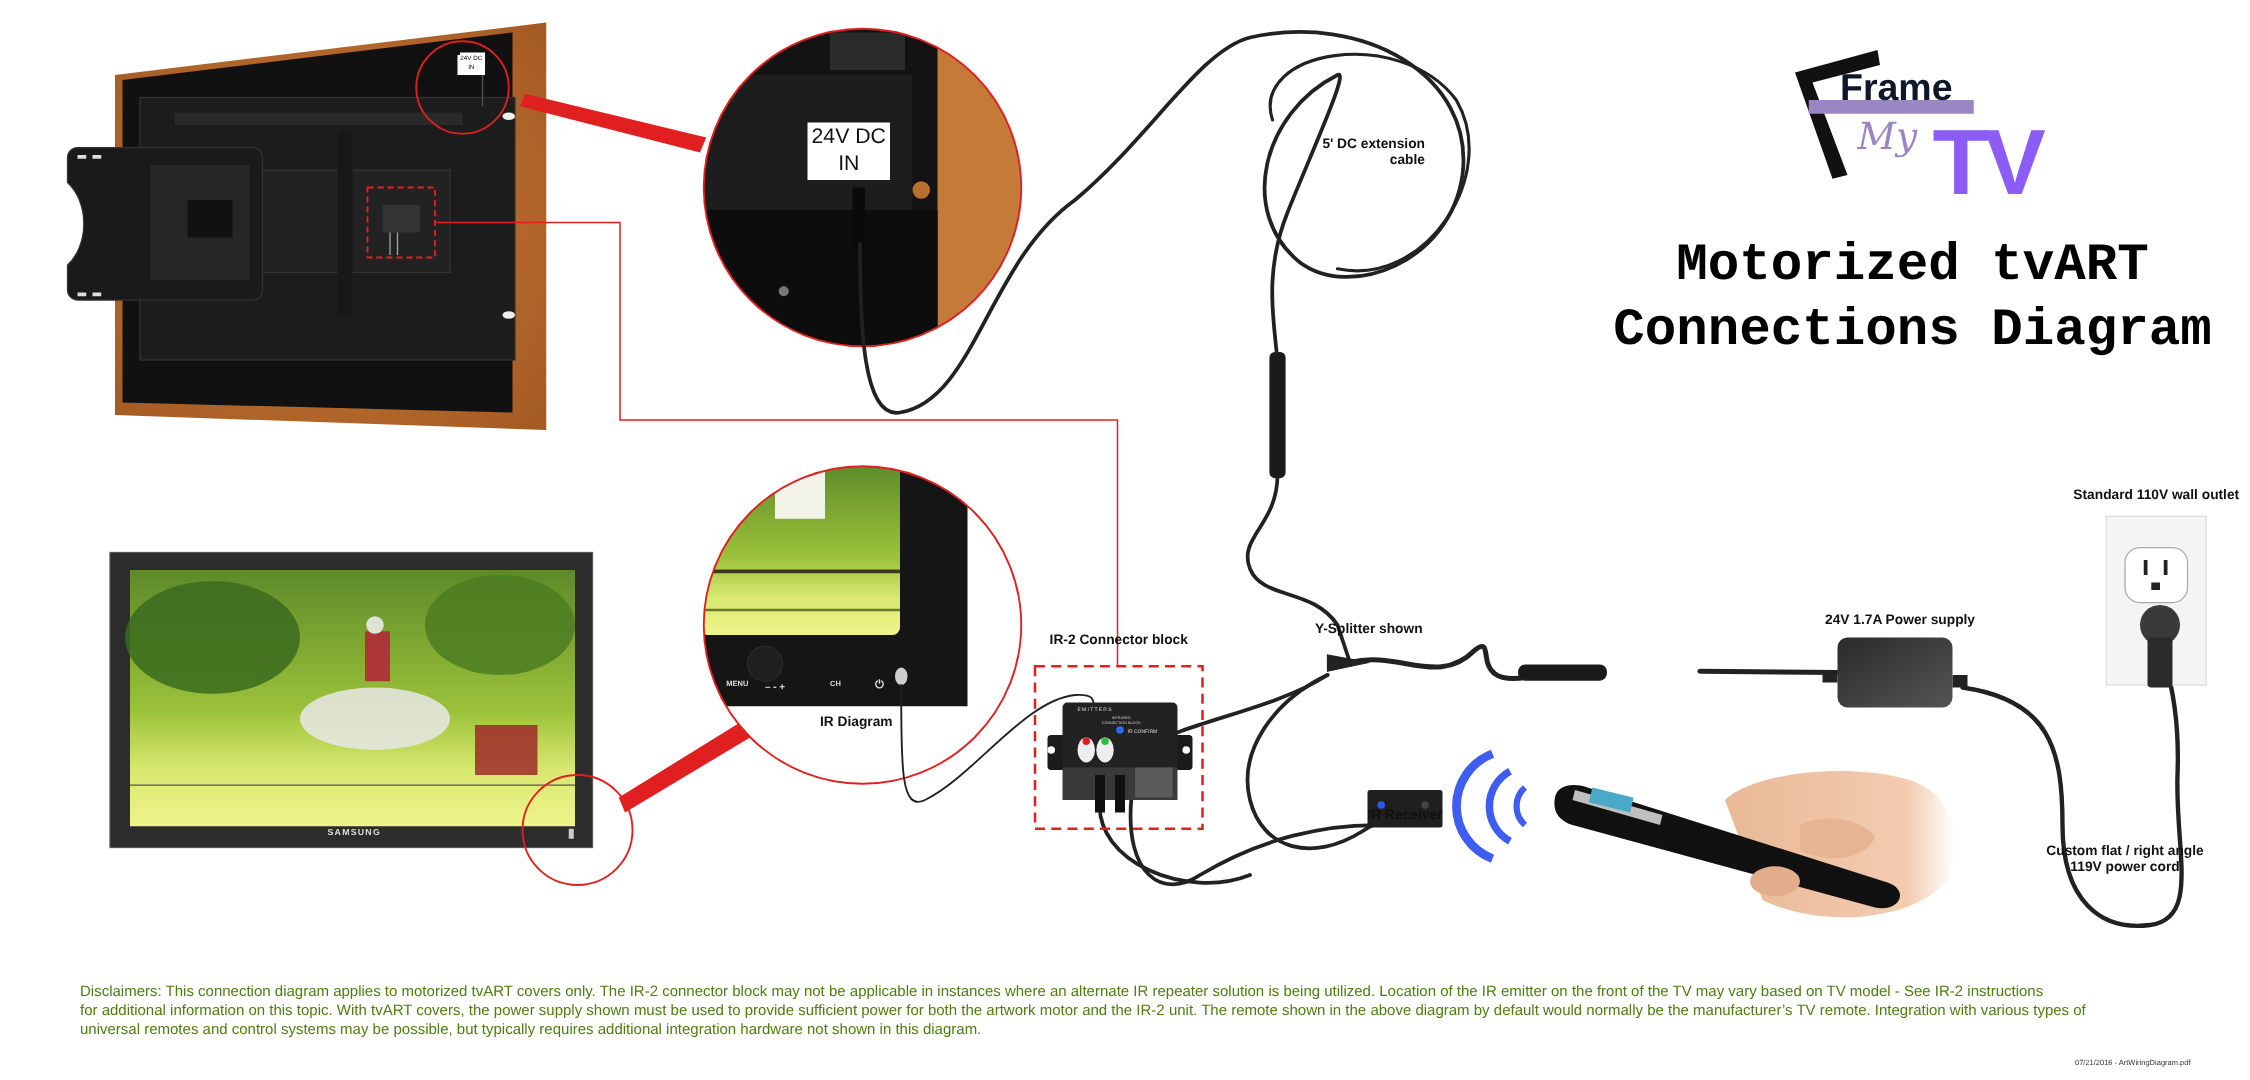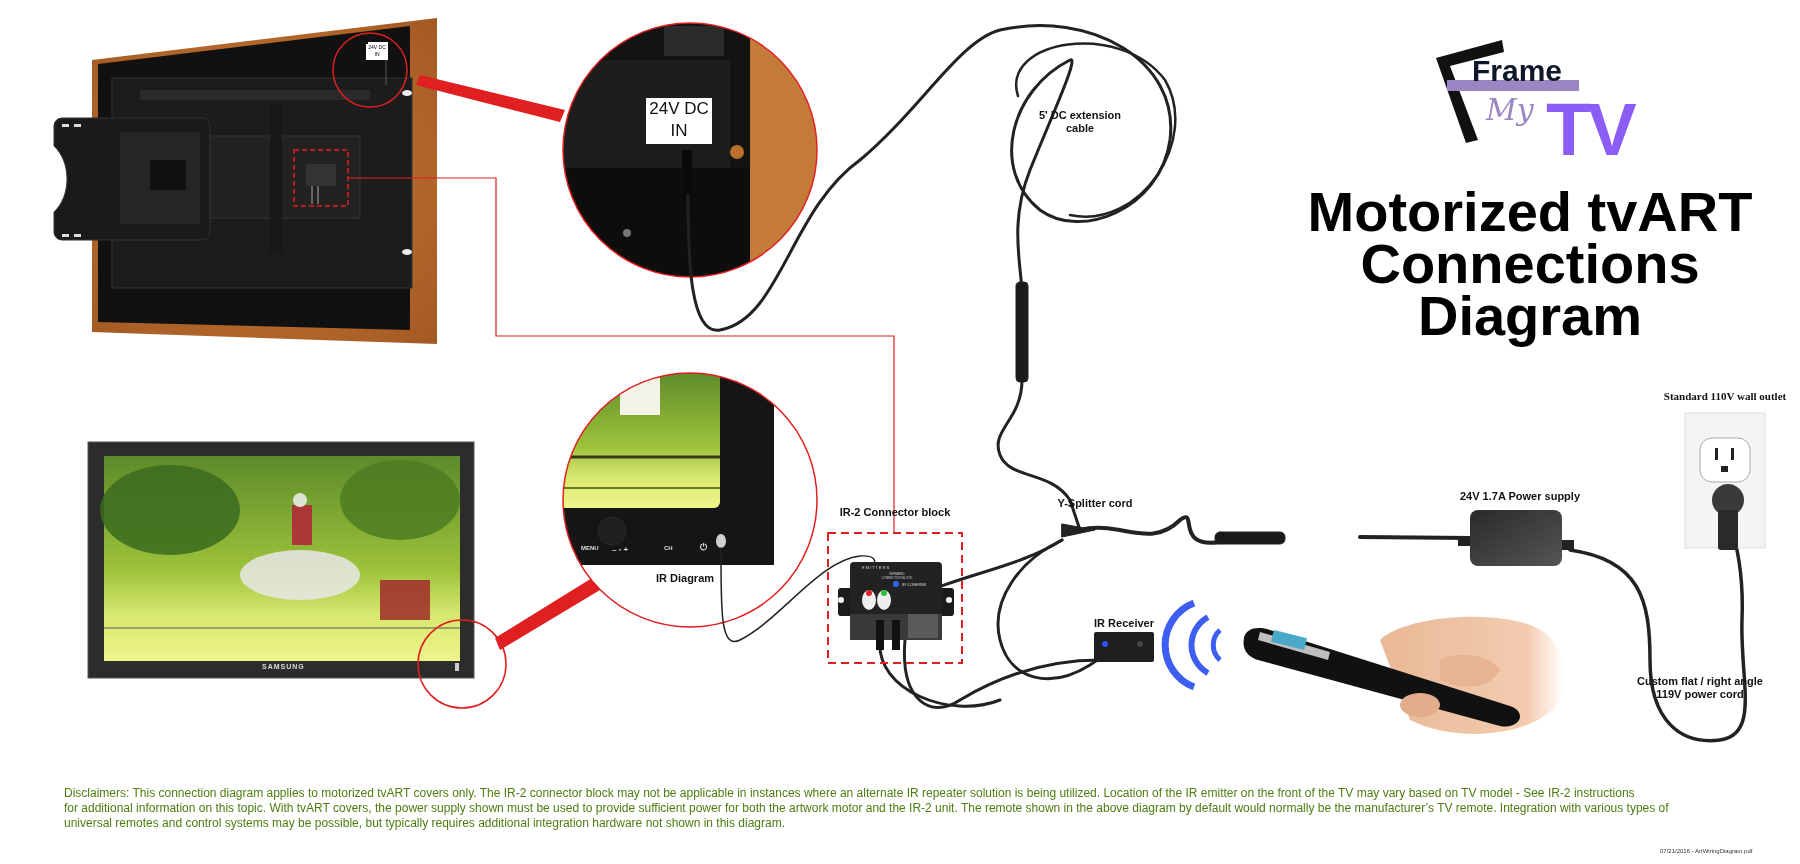--- a/index.html
+++ b/index.html
@@ -1,20 +1,20 @@
 <!DOCTYPE html>
 <html><head>
 <meta charset="utf-8">
 <style>
   html, body { margin: 0; padding: 0; background: #ffffff; }
   body { width: 1800px; height: 864px; position: relative; overflow: hidden; font-family: "Liberation Sans", sans-serif; color: #000; }
   .abs { position: absolute; }
   svg.stage { position: absolute; left: 0; top: 0; width: 1800px; height: 864px; }
   .lbl { position: absolute; font-weight: bold; font-size: 11px; text-align: center; line-height: 13px; color: #111; font-family: "Liberation Sans", sans-serif; }
-  .title { position: absolute; left: 1290px; top: 186px; width: 480px; text-align: center; font-weight: bold; font-size: 56px; line-height: 52px; font-family: Liberation Sans, sans-serif; }
+  .title { position: absolute; left: 1290px; top: 186px; width: 480px; text-align: center; font-weight: bold; font-size: 42px; line-height: 52px; font-family: Liberation Mono, monospace; }
   .disclaimer { position: absolute; left: 64px; top: 786px; width: 1660px; font-size: 12px; line-height: 15px; color: #4d7c0f; font-family: "Liberation Sans", sans-serif; }
   .footer { position: absolute; left: 1660px; top: 848px; font-size: 6px; color: #333; font-family: "Liberation Sans", sans-serif; }
   .dc-label { position: absolute; left: 646px; top: 98px; width: 66px; height: 46px; background: #fff; text-align: center; font-size: 17px; line-height: 22px; color: #111; font-family: "Liberation Sans", sans-serif; }
   .small-dc-label { position: absolute; left: 366px; top: 44px; width: 22px; height: 16px; background: #fff; font-size: 5px; line-height: 7px; text-align: center; }
   .samsung { position: absolute; left: 262px; top: 663px; font-size: 7px; font-weight: bold; color: #ddd; letter-spacing: 1px; }
   .tvbtn { position: absolute; font-size: 6px; font-weight: bold; color: #ddd; }
 </style>
 </head>
 <body>
 
@@ -227,30 +227,30 @@
 
 <div class="dc-label">
   <div>24V DC</div>
   <div>IN</div>
 </div>
 <div class="small-dc-label">
   <div>24V DC</div>
   <div>IN</div>
 </div>
 
-<div class="lbl" style="left:1020px;top:109px;width:120px;">
+<div class="lbl" style="left:1020px;top:109px;width:120px;text-align:right;">
   <div>5' DC extension</div>
   <div>cable</div>
 </div>
-<div class="lbl" style="left:1040px;top:497px;width:110px;">Y-Splitter cord</div>
+<div class="lbl" style="left:1040px;top:497px;width:110px;">Y-Splitter shown</div>
 <div class="lbl" style="left:830px;top:506px;width:130px;">IR-2 Connector block</div>
 <div class="lbl" style="left:650px;top:572px;width:70px;">IR Diagram</div>
-<div class="lbl" style="left:1084px;top:617px;width:80px;">IR Receiver</div>
+<div class="lbl" style="left:1084px;top:646px;width:80px;">IR Receiver</div>
 <div class="lbl" style="left:1450px;top:490px;width:140px;">24V 1.7A Power supply</div>
-<div class="lbl" style="left:1650px;top:390px;width:150px;font-family:Liberation Serif, serif;">Standard 110V wall outlet</div>
+<div class="lbl" style="left:1650px;top:390px;width:150px;">Standard 110V wall outlet</div>
 <div class="lbl" style="left:1620px;top:675px;width:160px;">
   <div>Custom flat / right angle</div>
   <div>119V power cord</div>
 </div>
 
 <div class="samsung">SAMSUNG</div>
 <div class="tvbtn" style="left:581px;top:545px;">MENU</div>
 <div class="tvbtn" style="left:612px;top:543px;font-size:8px;">– ⁃ +</div>
 <div class="tvbtn" style="left:664px;top:545px;">CH</div>
 <div class="tvbtn" style="left:700px;top:542px;font-size:9px;">⏻</div>

